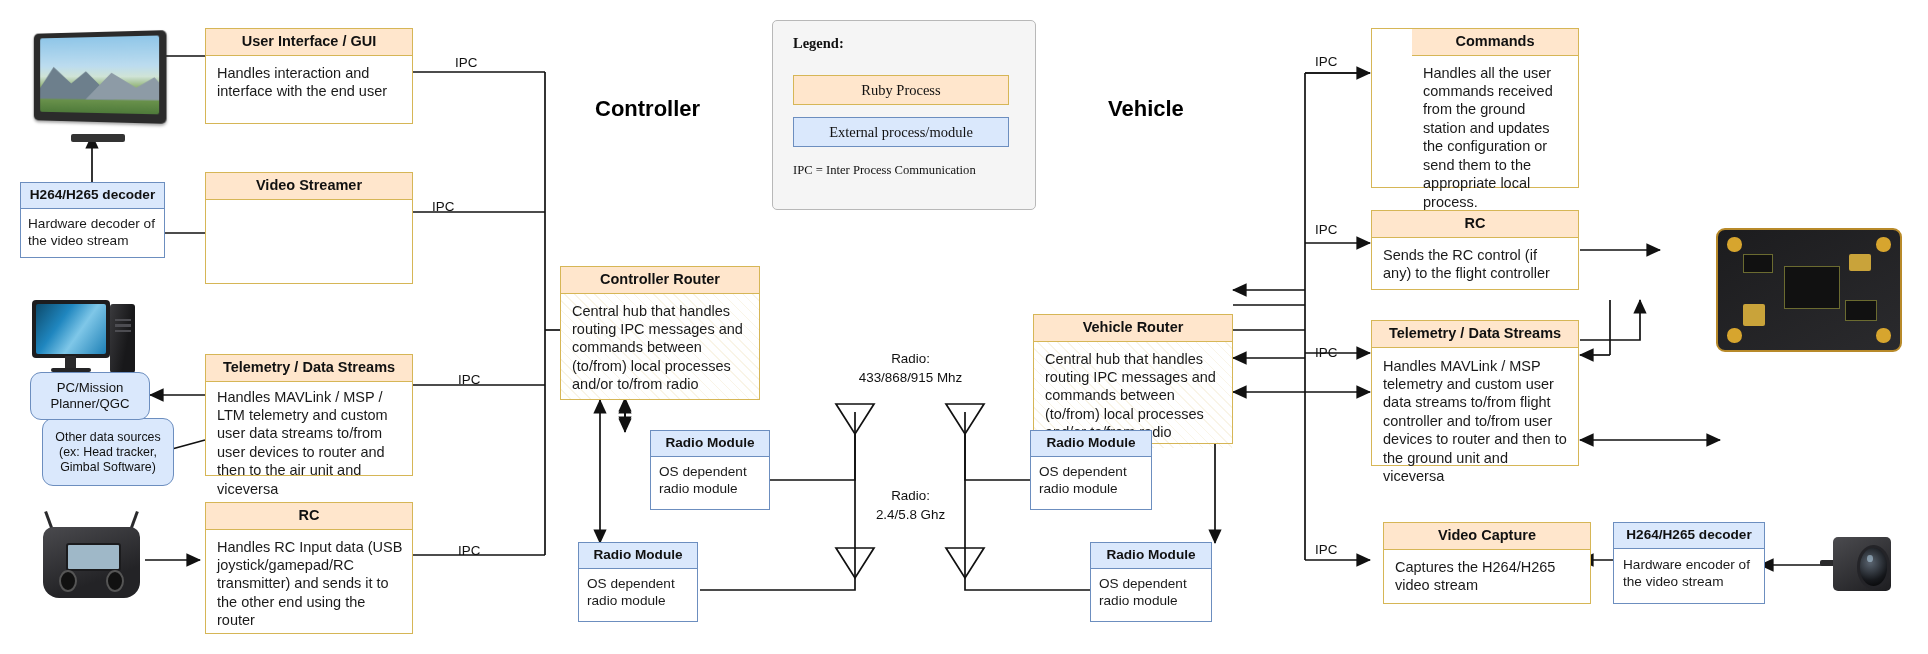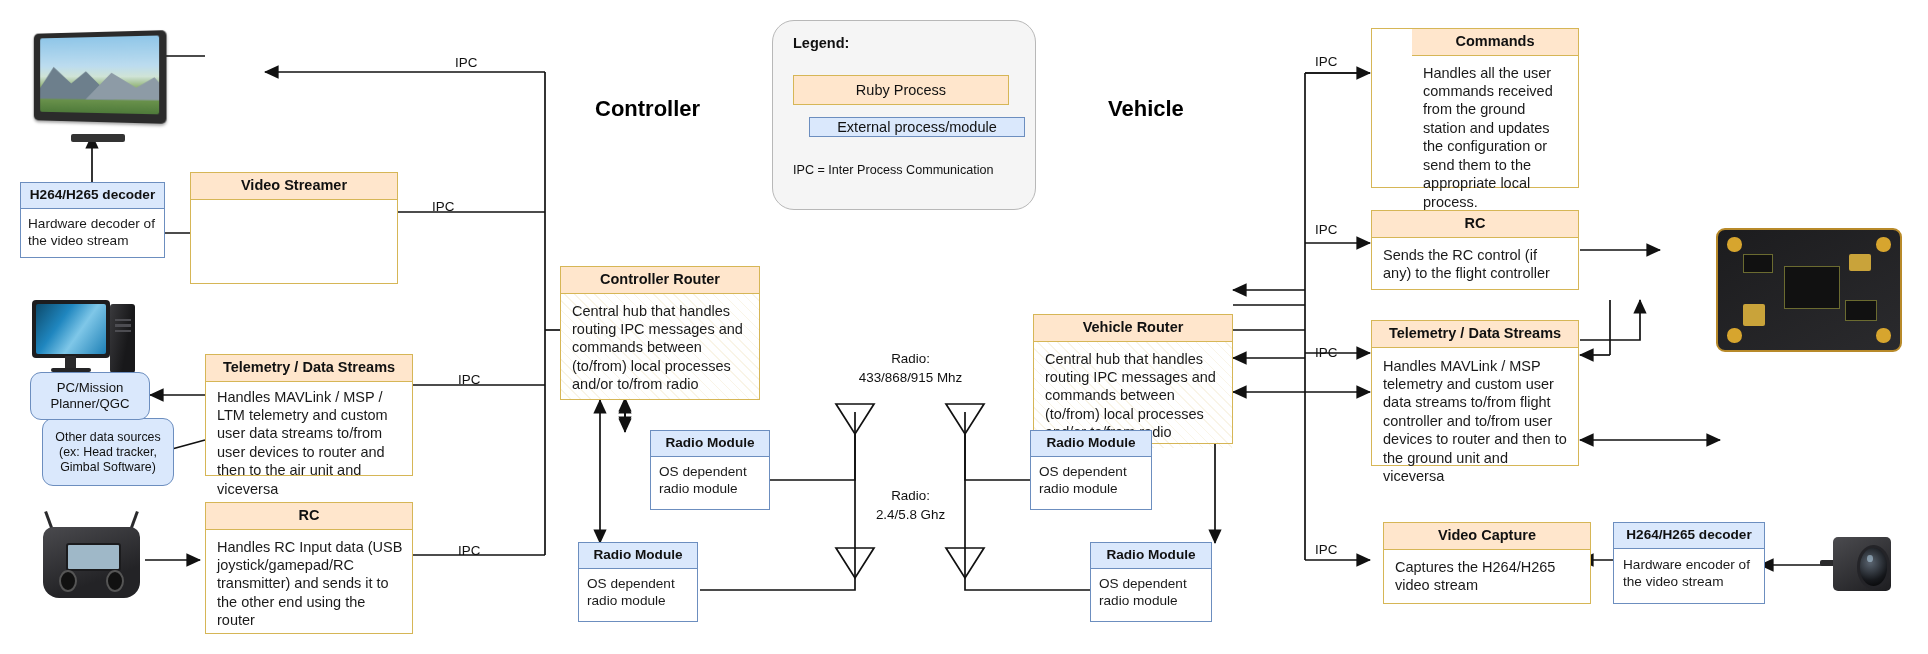--- a/index.html
+++ b/index.html
@@ -65,21 +65,22 @@
     align-items:center;
     justify-content:center;
     padding:2px 4px;
   }
   
   #legend{
     position:absolute;
     box-sizing:border-box;
     background:#f5f5f5;
     border:1.3px solid #b8b8b8;
-    border-radius:22px;
+    border-radius:5px;
+    font-family:Liberation Serif, serif;
   }
   #legend .ltitle{
     position:absolute;left:20px;top:14px;
     font-weight:bold;font-size:14.5px;color:#111;
   }
   .lchip{
     position:absolute;box-sizing:border-box;
     text-align:center;font-size:14.5px;color:#111;
     display:flex;align-items:center;justify-content:center;
   }
@@ -317,21 +318,21 @@
       <path d="M946,548 L 984,548 L 965,578 Z"></path>
     </g>
   </svg>
 
   <div class="sectitle" style="left:595px;top:96px;">Controller</div>
   <div class="sectitle" style="left:1108px;top:96px;">Vehicle</div>
 
   <div id="legend" style="left:772px;top:20px;width:264px;height:190px;">
     <div class="ltitle">Legend:</div>
     <div class="lchip ruby" style="left:20px;top:54px;width:216px;height:30px;">Ruby Process</div>
-    <div class="lchip extc" style="left:36px;top:96px;width:216px;height:20px;">External process/module</div>
+    <div class="lchip extc" style="left:20px;top:96px;width:216px;height:30px;">External process/module</div>
     <div class="lnote" style="top:142px;">IPC = Inter Process Communication</div>
   </div>
 
   <div class="art" style="left:30px;top:32px;width:135px;height:110px;">
     <div class="tv-body">
         <div class="tv-screen"></div>
       </div>
     <div class="tv-stand"></div>
   </div>
 
@@ -374,22 +375,26 @@
     </div>
   </div>
 
   <div class="art" style="left:1820px;top:528px;width:96px;height:72px;">
     <div class="cam-cable"></div>
     <div class="cam-body">
         <div class="cam-lens"></div>
       </div>
   </div>
 
-
-  <div class="box" style="left:190px;top:172px;width:208px;height:112px;">
+  <div class="box" style="left:205px;top:28px;width:208px;height:96px;">
+    <div class="hdr">User Interface / GUI</div>
+    <div class="bdy">Handles interaction and interface with the end user</div>
+  </div>
+
+  <div class="box" style="left:205px;top:172px;width:208px;height:112px;">
     <div class="hdr">Video Streamer</div>
   </div>
 
   <div class="box ext" style="left:20px;top:182px;width:145px;height:76px;">
     <div class="hdr" style="font-size:13.6px;">H264/H265 decoder</div>
     <div class="bdy" style="font-size:13.6px;padding:6px 7px;">Hardware decoder of the video stream</div>
   </div>
 
   <div class="box" style="left:205px;top:354px;width:208px;height:122px;">
     <div class="hdr">Telemetry / Data Streams</div>

